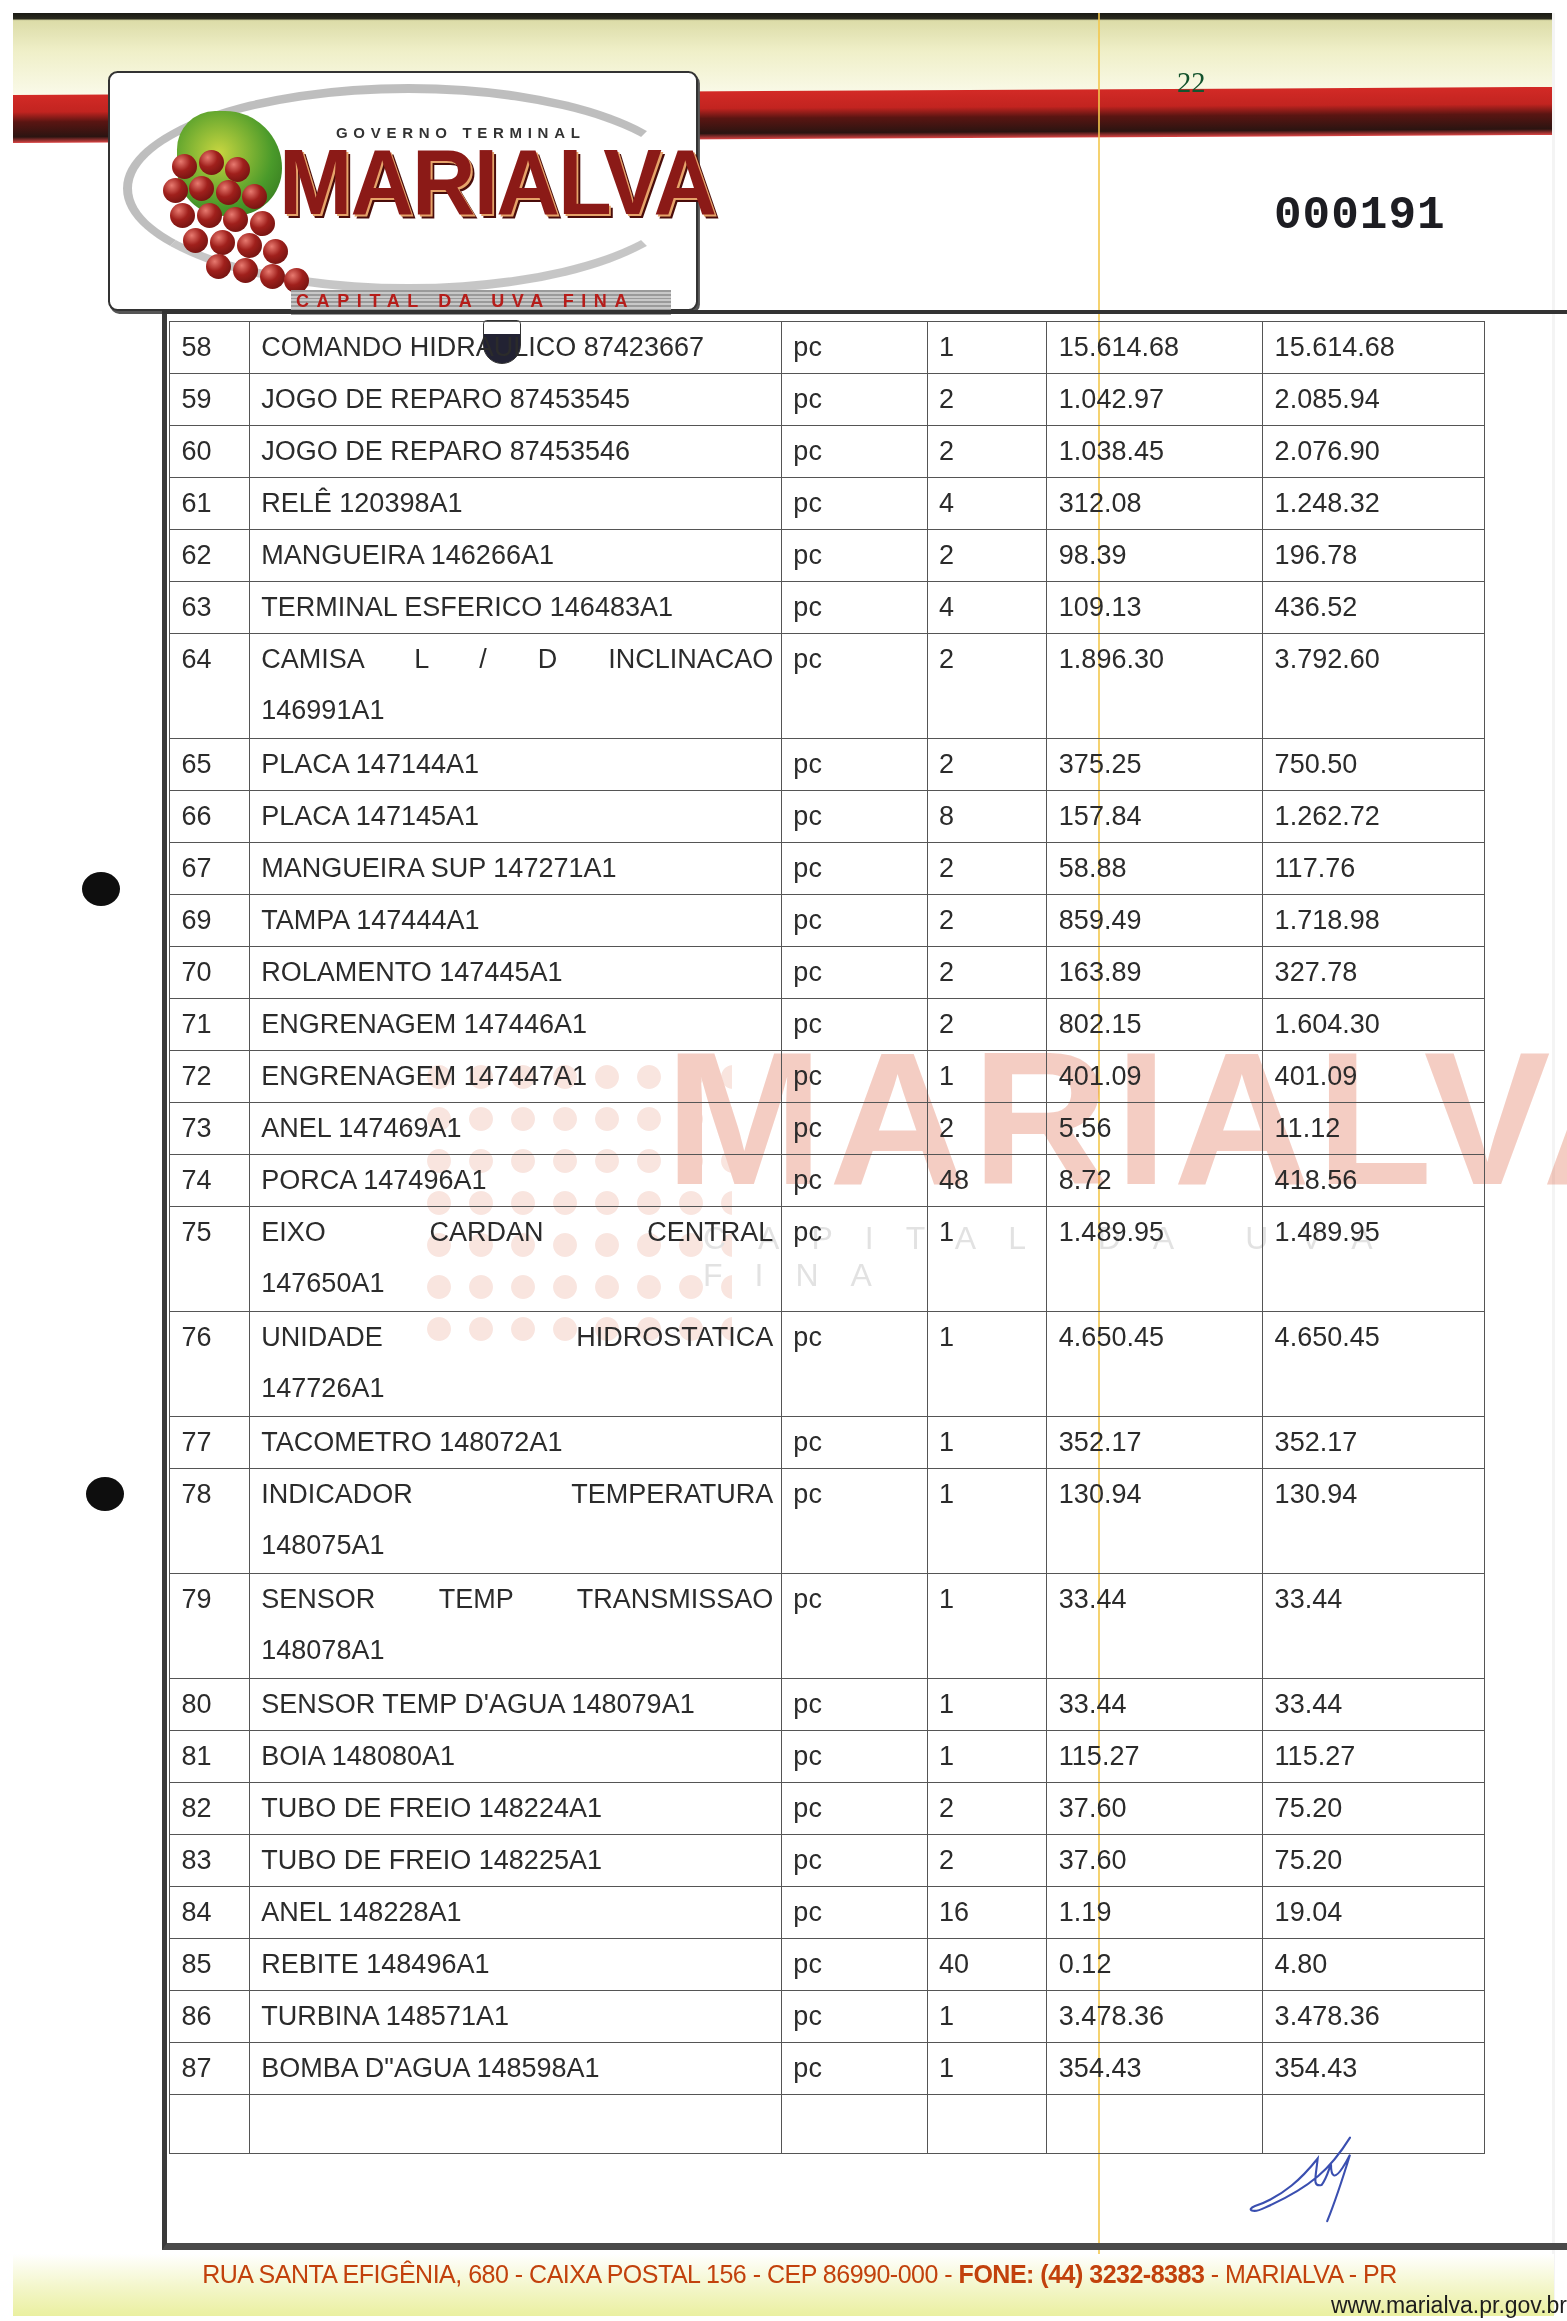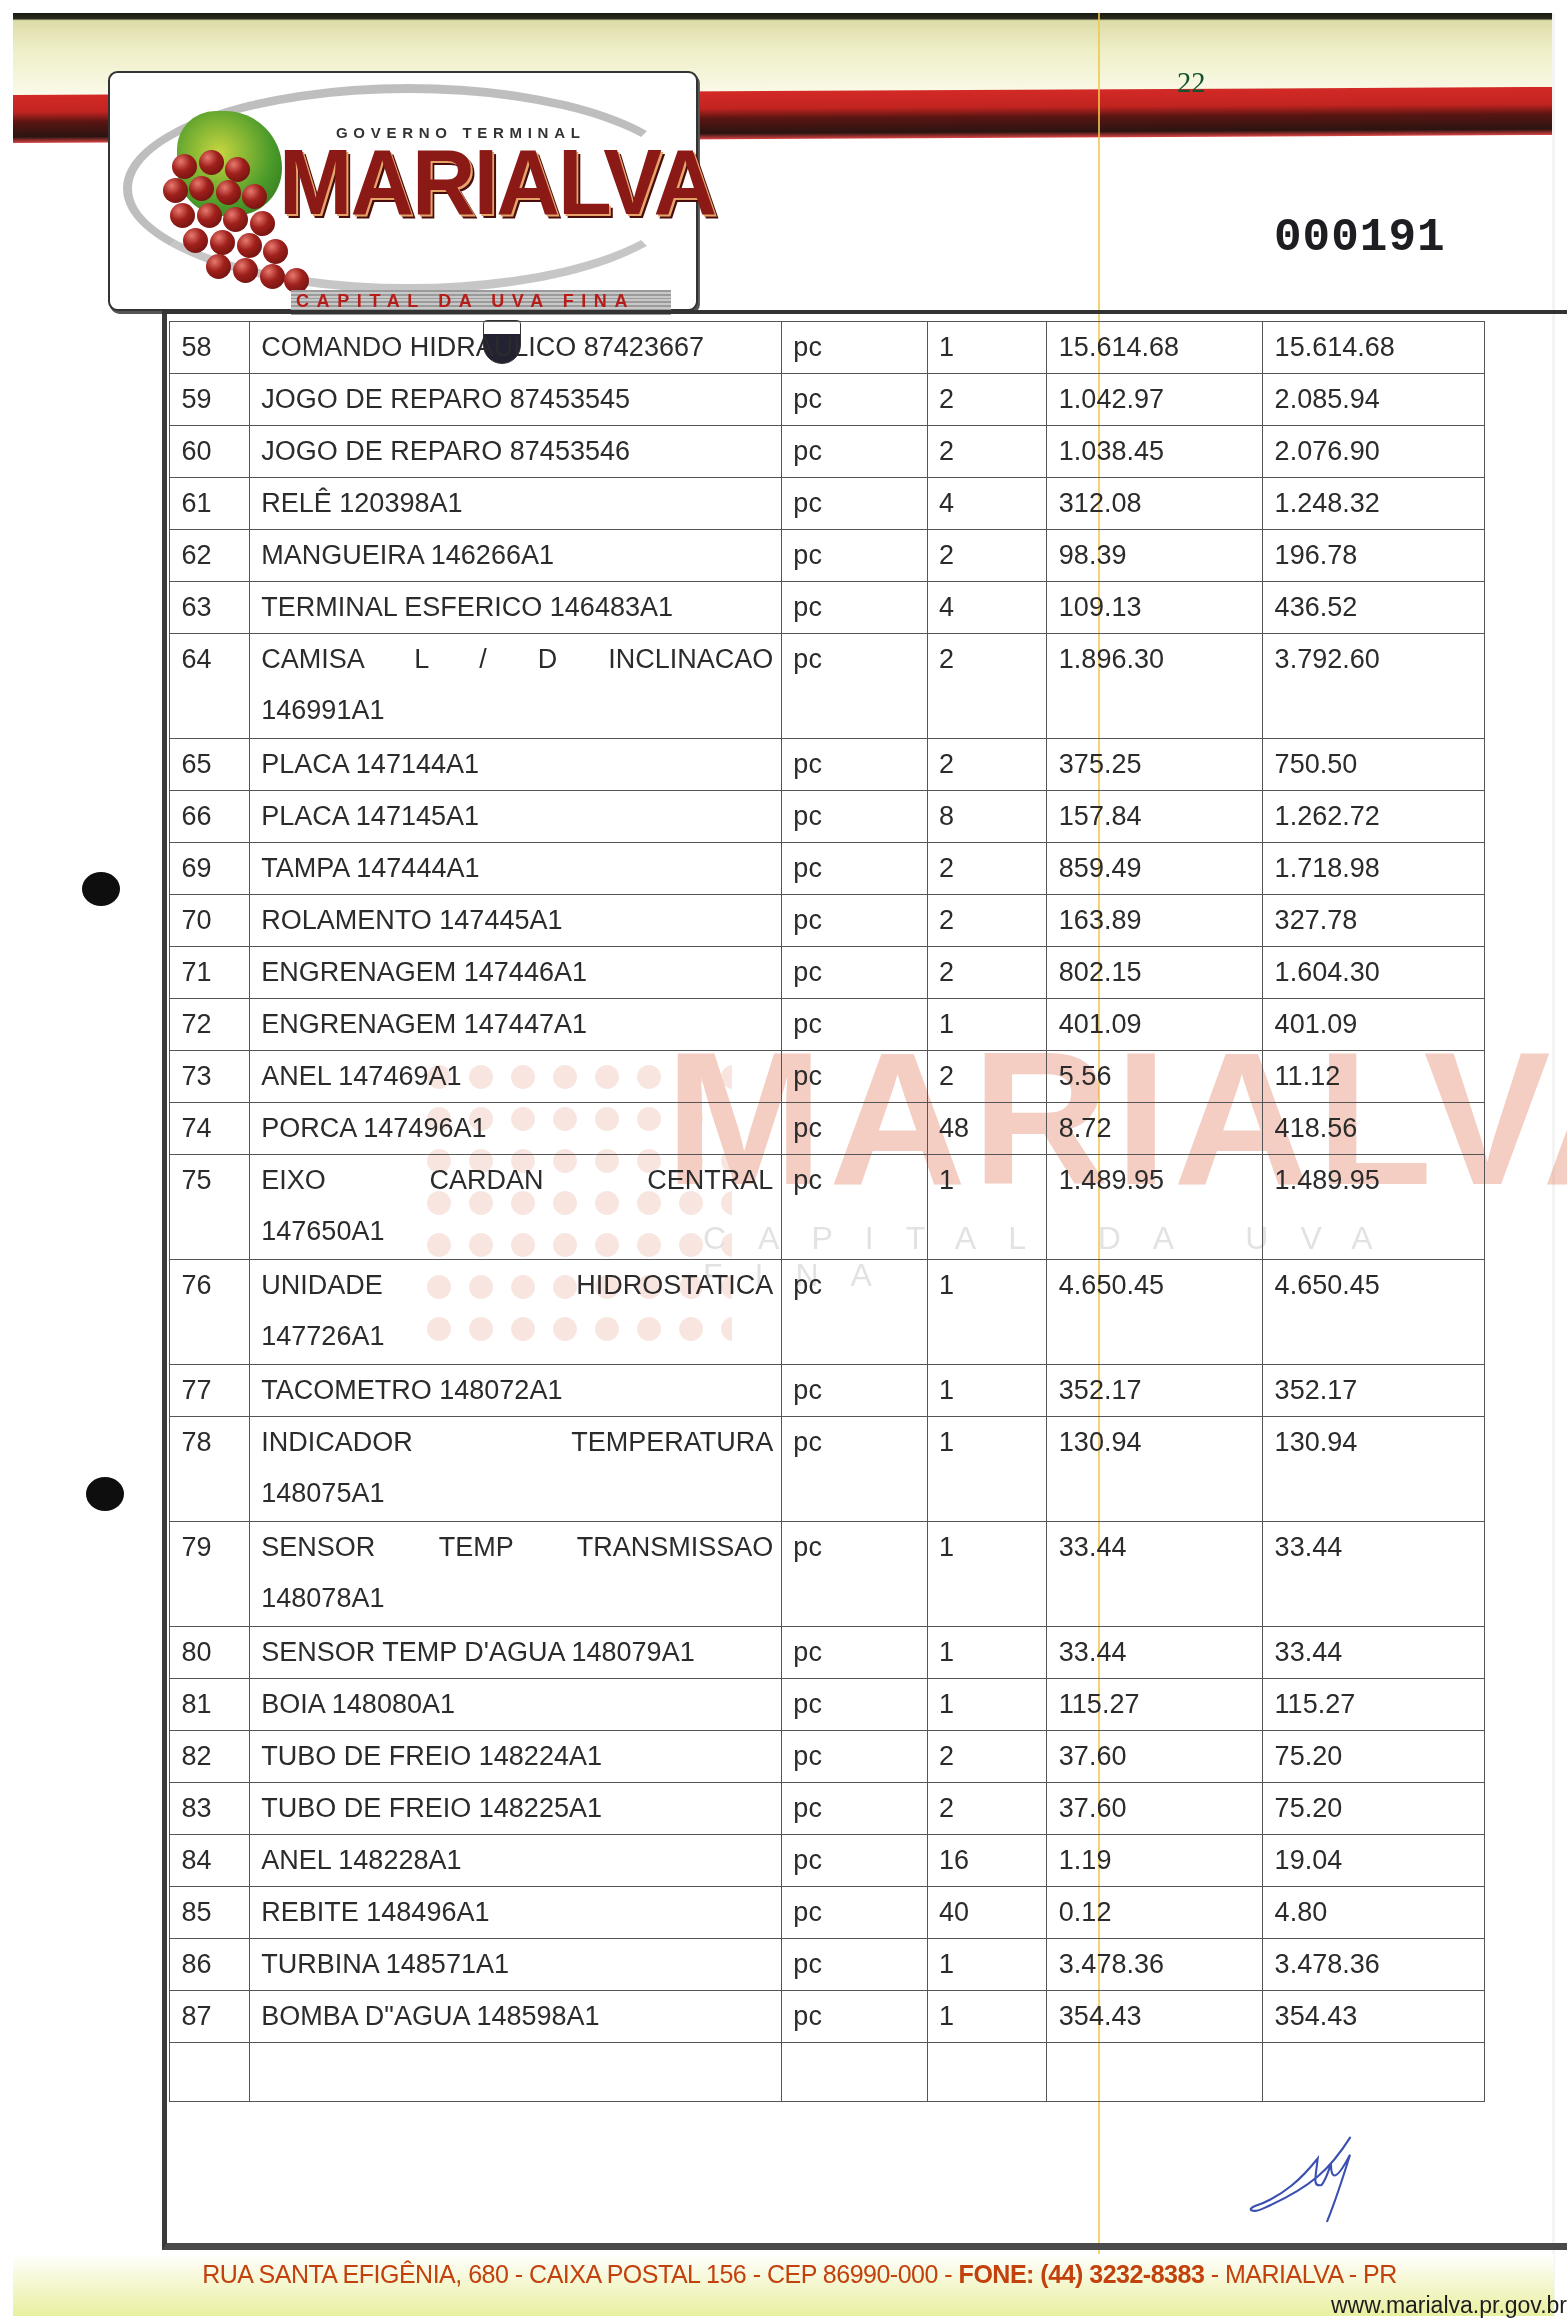--- a/index.html
+++ b/index.html
@@ -15,21 +15,21 @@
     transform: skewY(-0.3deg);
     background: linear-gradient(180deg, #d32a26 0px, #c22420 17px, #5a1512 27px, #2b1411 42px, #d44 48px);
   }
   .page-right-edge { position: absolute; left: 1552px; top: 13.3px; width: 2.9px; height: 2302px; background: #f4f4f4; }
 
   .page-number {
     position: absolute; left: 1177px; top: 67px; font-family: "Liberation Serif", serif;
     font-size: 28.5px; color: #14532d;
   }
   .doc-stamp-number {
-    position: absolute; left: 1274px; top: 212px; font-family: "Liberation Mono", monospace;
+    position: absolute; left: 1274px; top: 190px; font-family: "Liberation Mono", monospace;
     font-size: 46px; font-weight: bold; color: #1d1d22; letter-spacing: 1px;
   }
 
   .logo-box {
     position: absolute; left: 108px; top: 71px; width: 590px; height: 240px;
     background: #fff; border: 2.9px solid #333; border-radius: 9.5px;
     box-shadow: 1.9px 2.9px 0 #555;
   }
   .logo-swoosh {
     position: absolute; left: 13.3px; top: 11.4px; width: 571px; height: 209px;
@@ -216,20 +216,28 @@
       </tr>
       <tr class="single">
         <td class="col-num">66</td>
         <td class="col-desc">PLACA 147145A1</td>
         <td class="col-unit">pc</td>
         <td class="col-qty">8</td>
         <td class="col-price">157.84</td>
         <td class="col-total">1.262.72</td>
       </tr>
       <tr class="single">
+        <td class="col-num">67</td>
+        <td class="col-desc">MANGUEIRA SUP 147271A1</td>
+        <td class="col-unit">pc</td>
+        <td class="col-qty">2</td>
+        <td class="col-price">58.88</td>
+        <td class="col-total">117.76</td>
+      </tr>
+      <tr class="single">
         <td class="col-num">69</td>
         <td class="col-desc">TAMPA 147444A1</td>
         <td class="col-unit">pc</td>
         <td class="col-qty">2</td>
         <td class="col-price">859.49</td>
         <td class="col-total">1.718.98</td>
       </tr>
       <tr class="single">
         <td class="col-num">70</td>
         <td class="col-desc">ROLAMENTO 147445A1</td>

